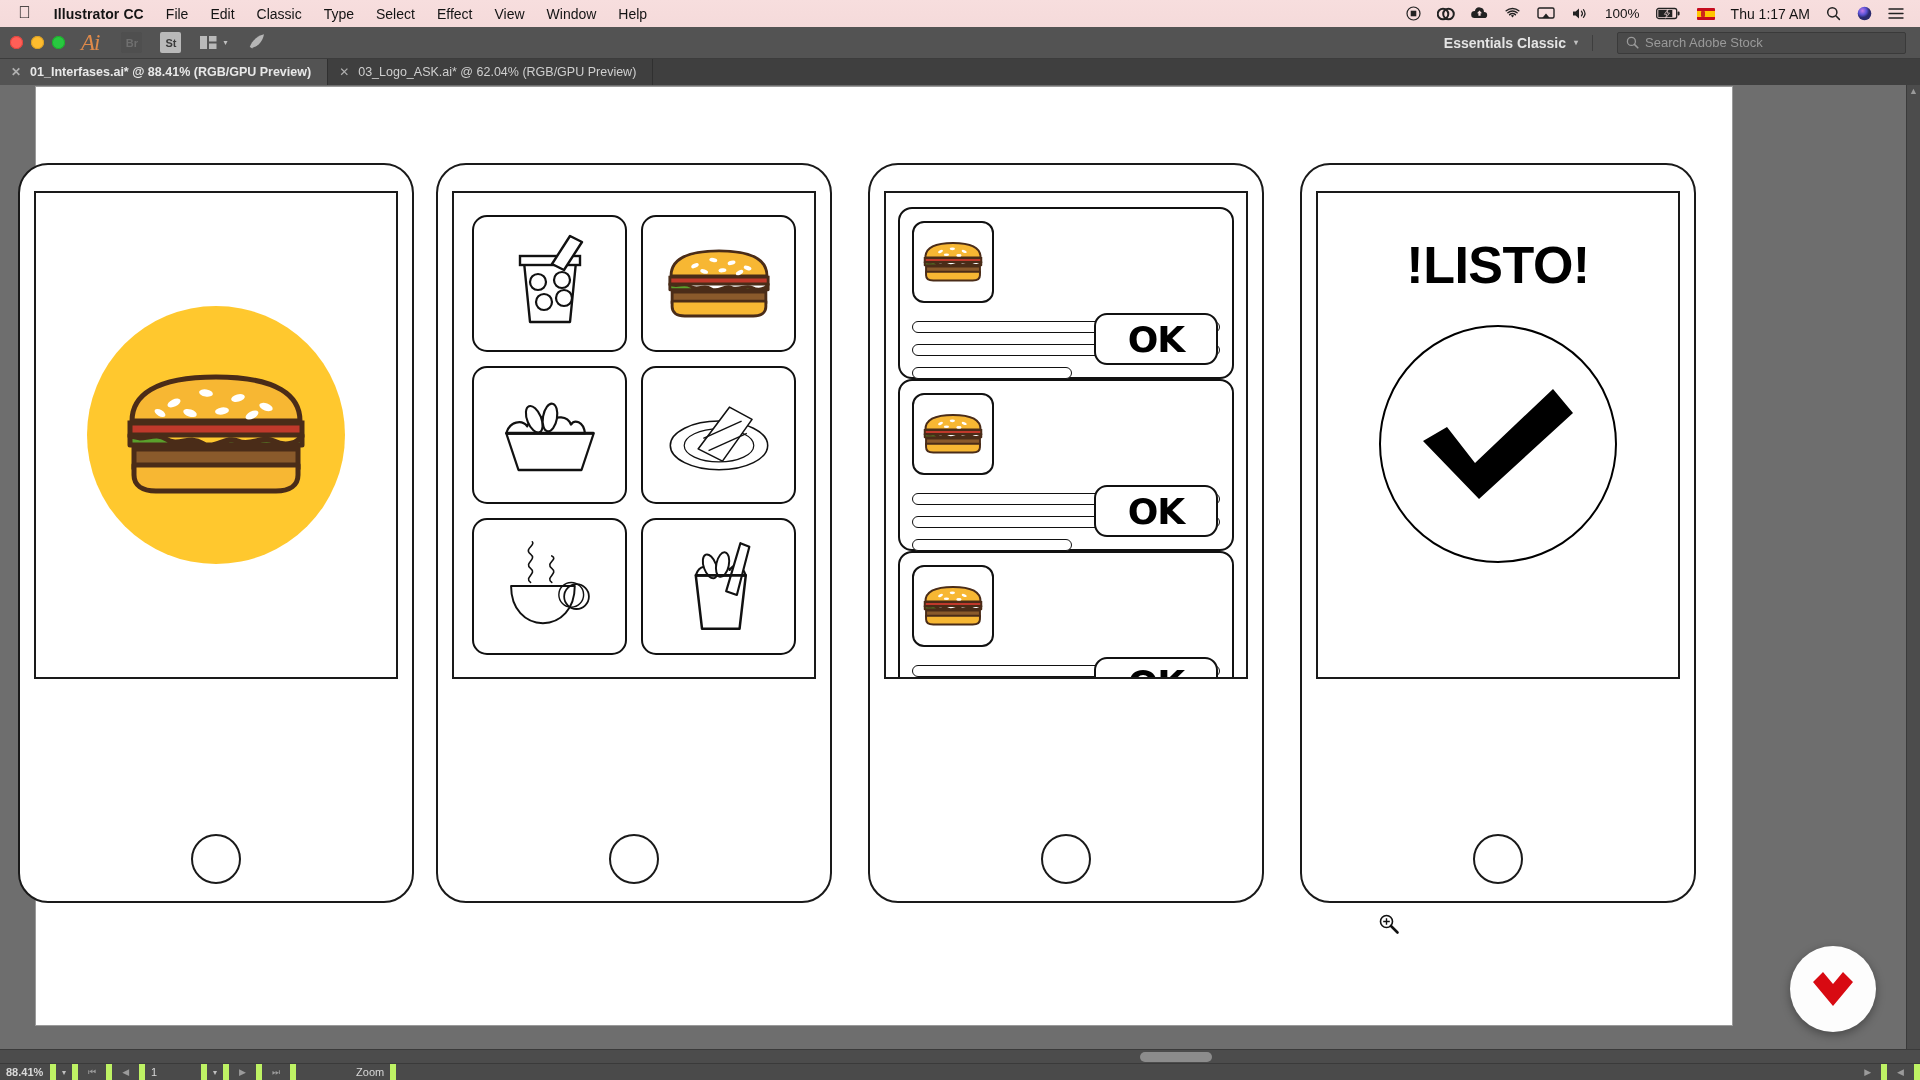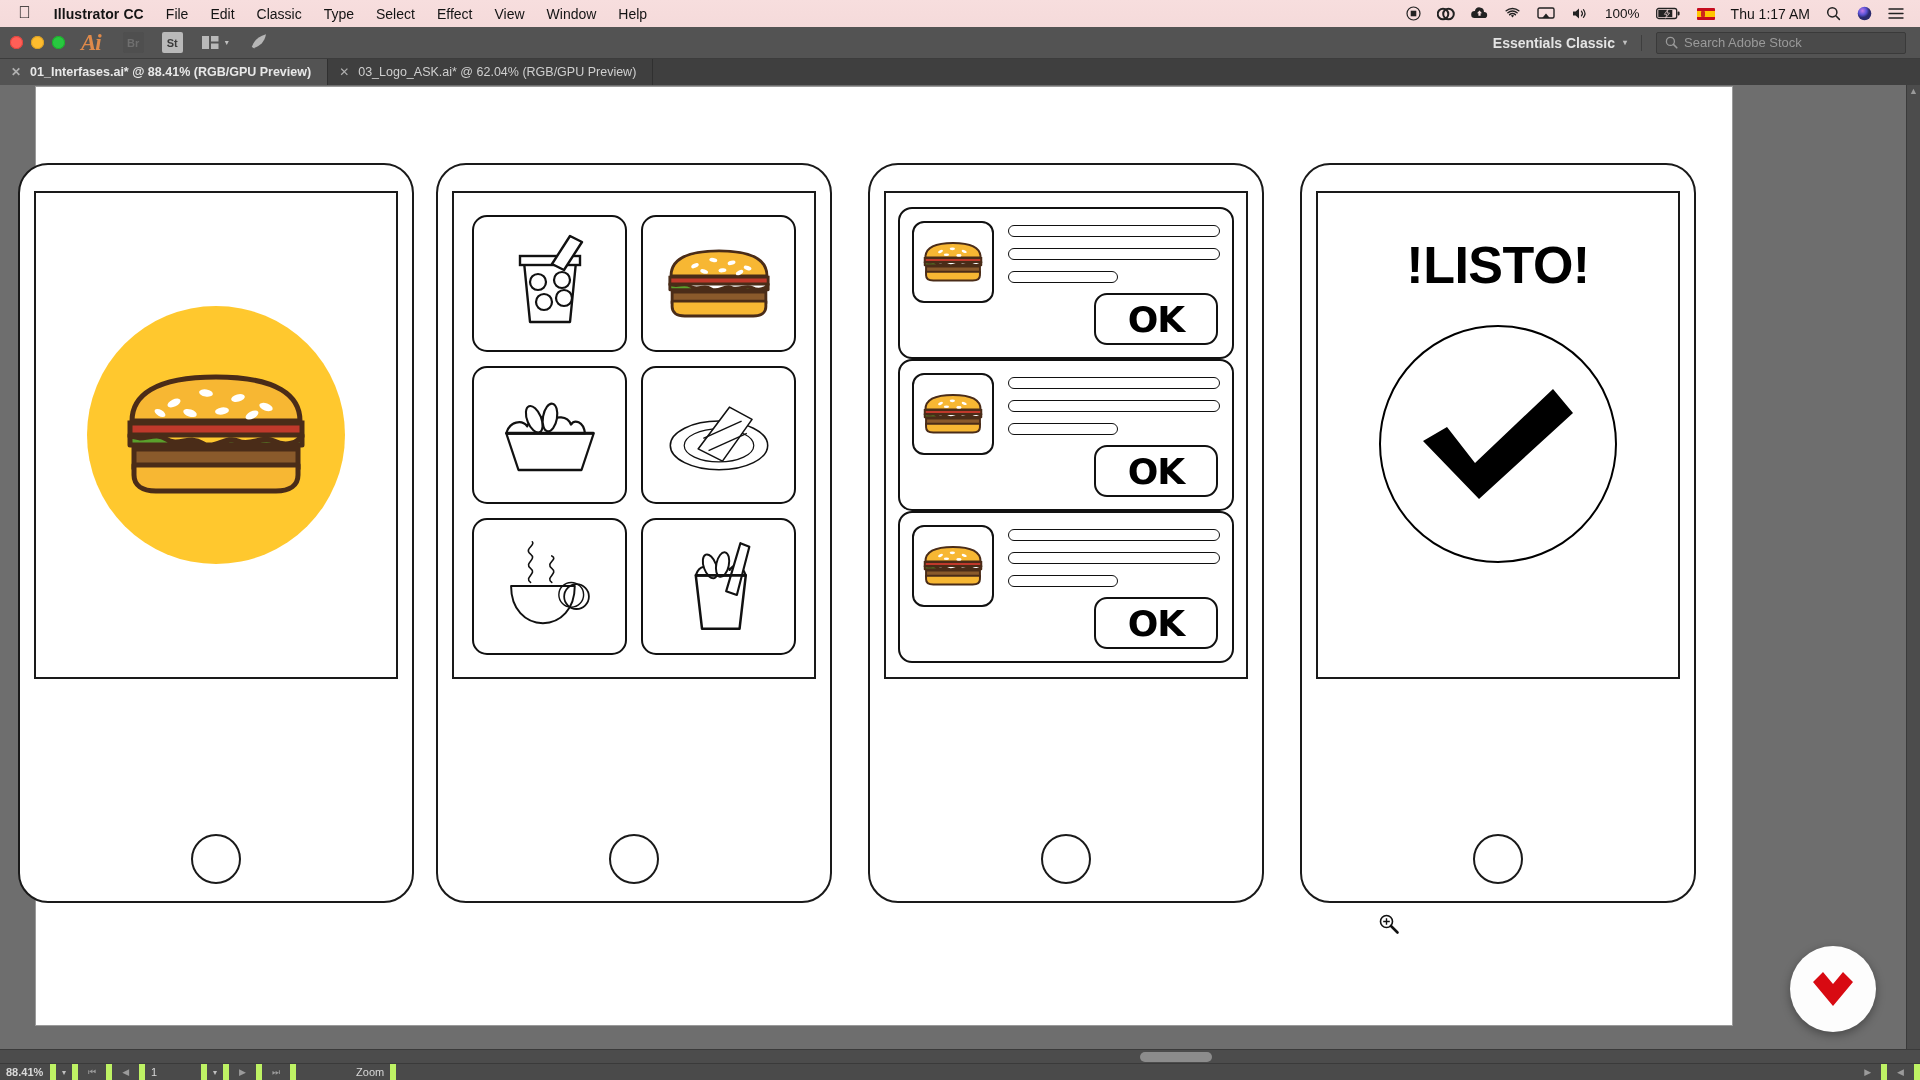--- a/index.html
+++ b/index.html
@@ -51,40 +51,40 @@
     display: flex; align-items: center;
     padding-left: 10px;
   }
   .traffic { display: flex; align-items: center; gap: 8px; margin-right: 16px; }
   .tl { width: 13px; height: 13px; border-radius: 50%; }
   .tl.red { background: #ff5f57; box-shadow: inset 0 0 0 1px #e0443e; }
   .tl.yellow { background: #febc2e; box-shadow: inset 0 0 0 1px #d89e24; }
   .tl.green { background: #28c840; box-shadow: inset 0 0 0 1px #1dad2b; }
   .ai-badge {
     font-family: "Liberation Serif", serif;
-    font-size: 23px; font-weight: bold; font-style: italic;
+    font-size: 23px; font-weight: normal; font-style: italic;
     color: #e08a4a; margin-right: 22px; letter-spacing: -1px;
   }
   .sq-badge {
     width: 21px; height: 21px; border-radius: 2px;
     display: flex; align-items: center; justify-content: center;
     font-size: 11px; font-weight: bold; margin-right: 18px;
   }
   .sq-badge.br { background: #4f4f4f; color: #6f6f6f; }
   .sq-badge.st { background: #b9b9b9; color: #3a3a3a; text-align: center; }
   .arrange-icon { display: flex; align-items: center; gap: 5px; margin-right: 20px; }
   .rocket { color: #b8b8b8; font-size: 16px; margin-right: 10px; }
   .tb-spacer { flex: 1; }
   .workspace {
     color: #e4e4e4; font-size: 14px; font-weight: bold;
     display: flex; align-items: center; gap: 8px;
-    padding-right: 14px; border-right: 1px solid #3e3e3e; margin-right: 14px;
+    padding-right: 14px; border-right: 1px solid #3e3e3e; margin-right: 24px;
   }
   .stocksearch {
-    width: 250px; height: 22px;
+    width: 289px; height: 22px;
     background: #4a4a4a; border: 1px solid #3a3a3a; border-radius: 2px;
     display: flex; align-items: center; gap: 6px;
     padding: 0 8px; margin-right: 14px;
     color: #9a9a9a; font-size: 13px;
   }
 
   
   #tabbar {
     position: absolute; top: 59px; left: 0;
     width: 1920px; height: 26px;
@@ -184,20 +184,21 @@
     padding: 14px 12px;
   }
   .order-card {
     border: 2.2px solid #111;
     border-radius: 14px;
     height: 172px;
     display: flex;
     padding: 12px;
     gap: 14px;
     position: relative;
+    flex-direction: column;
   }
   .order-thumb {
     width: 82px; height: 82px;
     border: 2px solid #111;
     border-radius: 12px;
     display: flex; align-items: center; justify-content: center;
     flex: 0 0 auto;
   }
   .order-lines { flex: 1; padding-top: 4px; }
   .ln {

